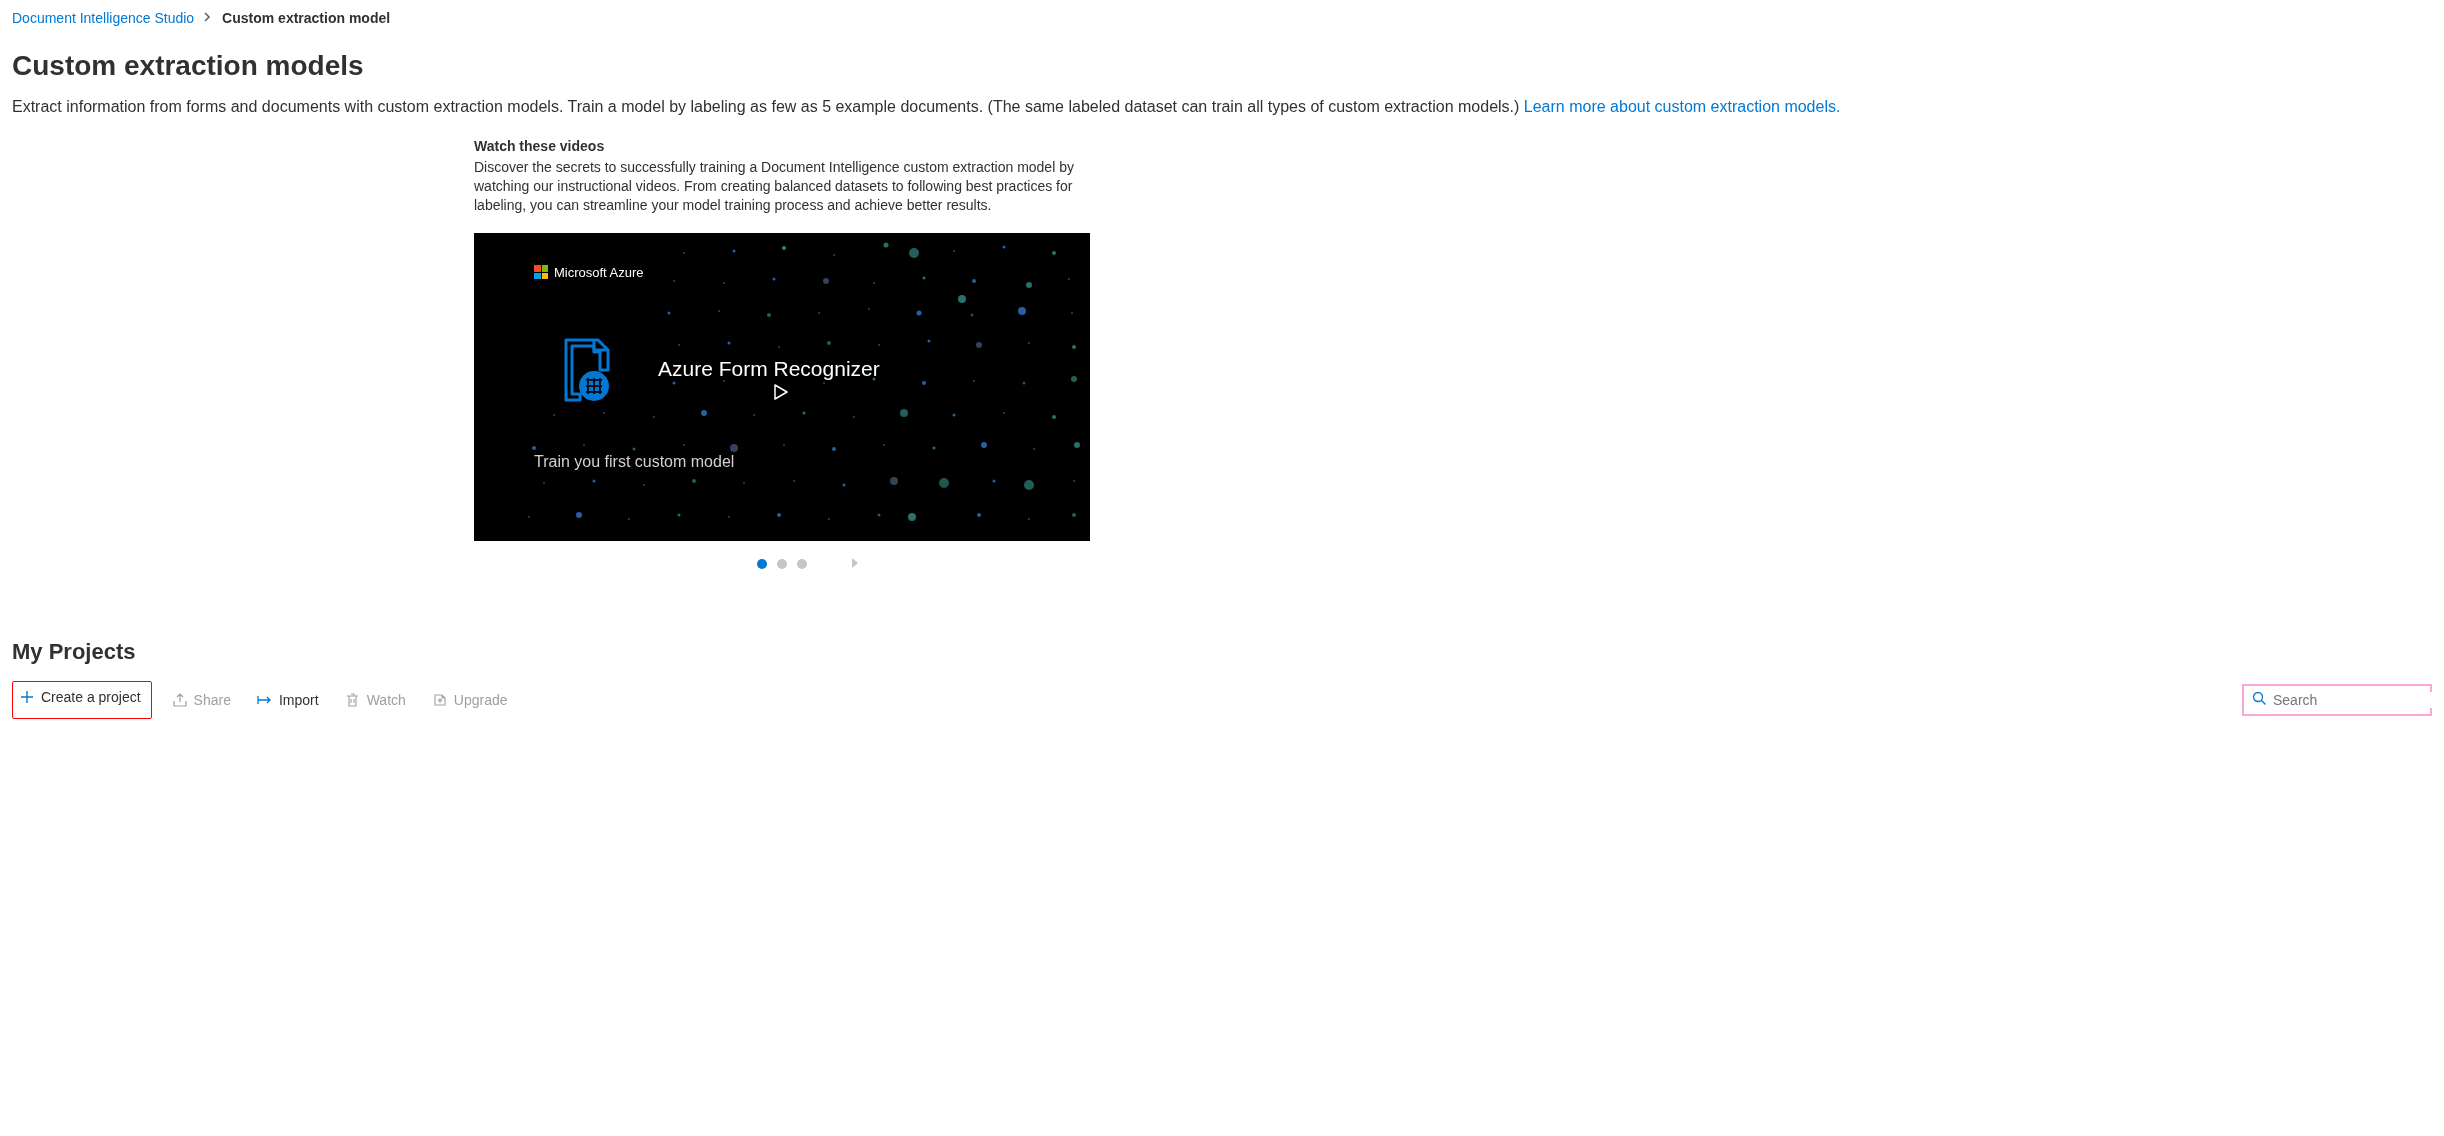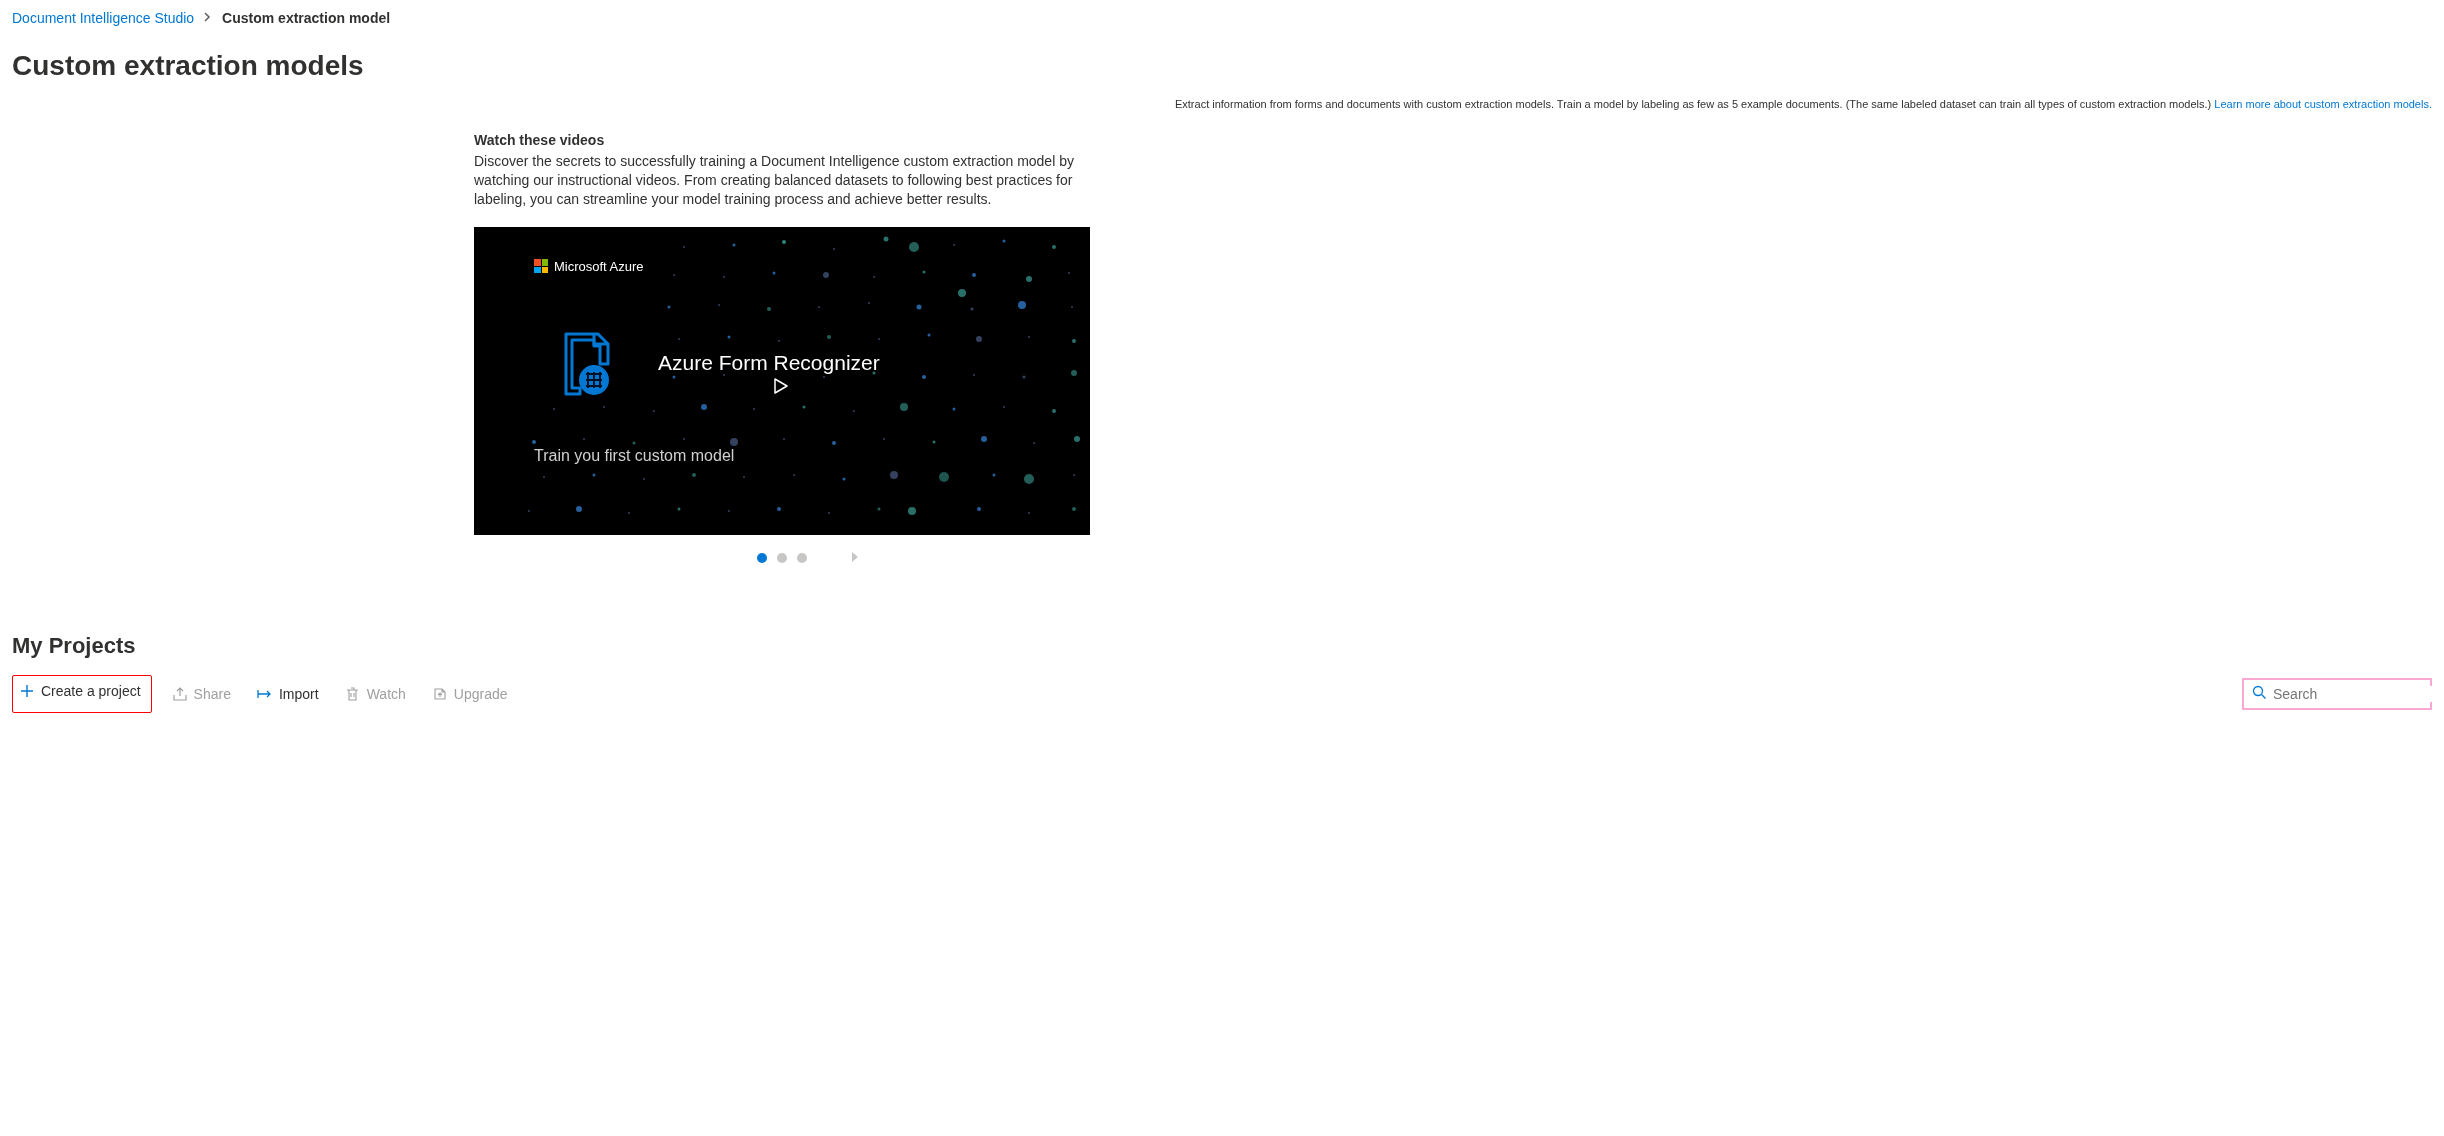--- a/index.html
+++ b/index.html
@@ -19,24 +19,23 @@
   .breadcrumb a { color: #0078d4; text-decoration: none; font-size: 14px; }
   .breadcrumb .sep { color: #605e5c; font-size: 12px; }
   .breadcrumb .current { color: #323130; font-weight: 600; font-size: 14px; }
 
   h1.page-title {
     font-size: 28px;
     font-weight: 600;
     margin-bottom: 16px;
   }
   .intro-text {
-    font-size: 11px;
+    font-size: 16px;
     color: #323130;
     margin-bottom: 22px;
-    text-align: right;
   }
   .intro-text .link { color: #0078d4; text-decoration: none; }
 
   .video-section {
     margin-left: 462px;
     width: 620px;
   }
   .video-heading { font-weight: 600; font-size: 14px; margin-bottom: 4px; }
   .video-desc { font-size: 14px; line-height: 1.35; margin-bottom: 18px; }
 

